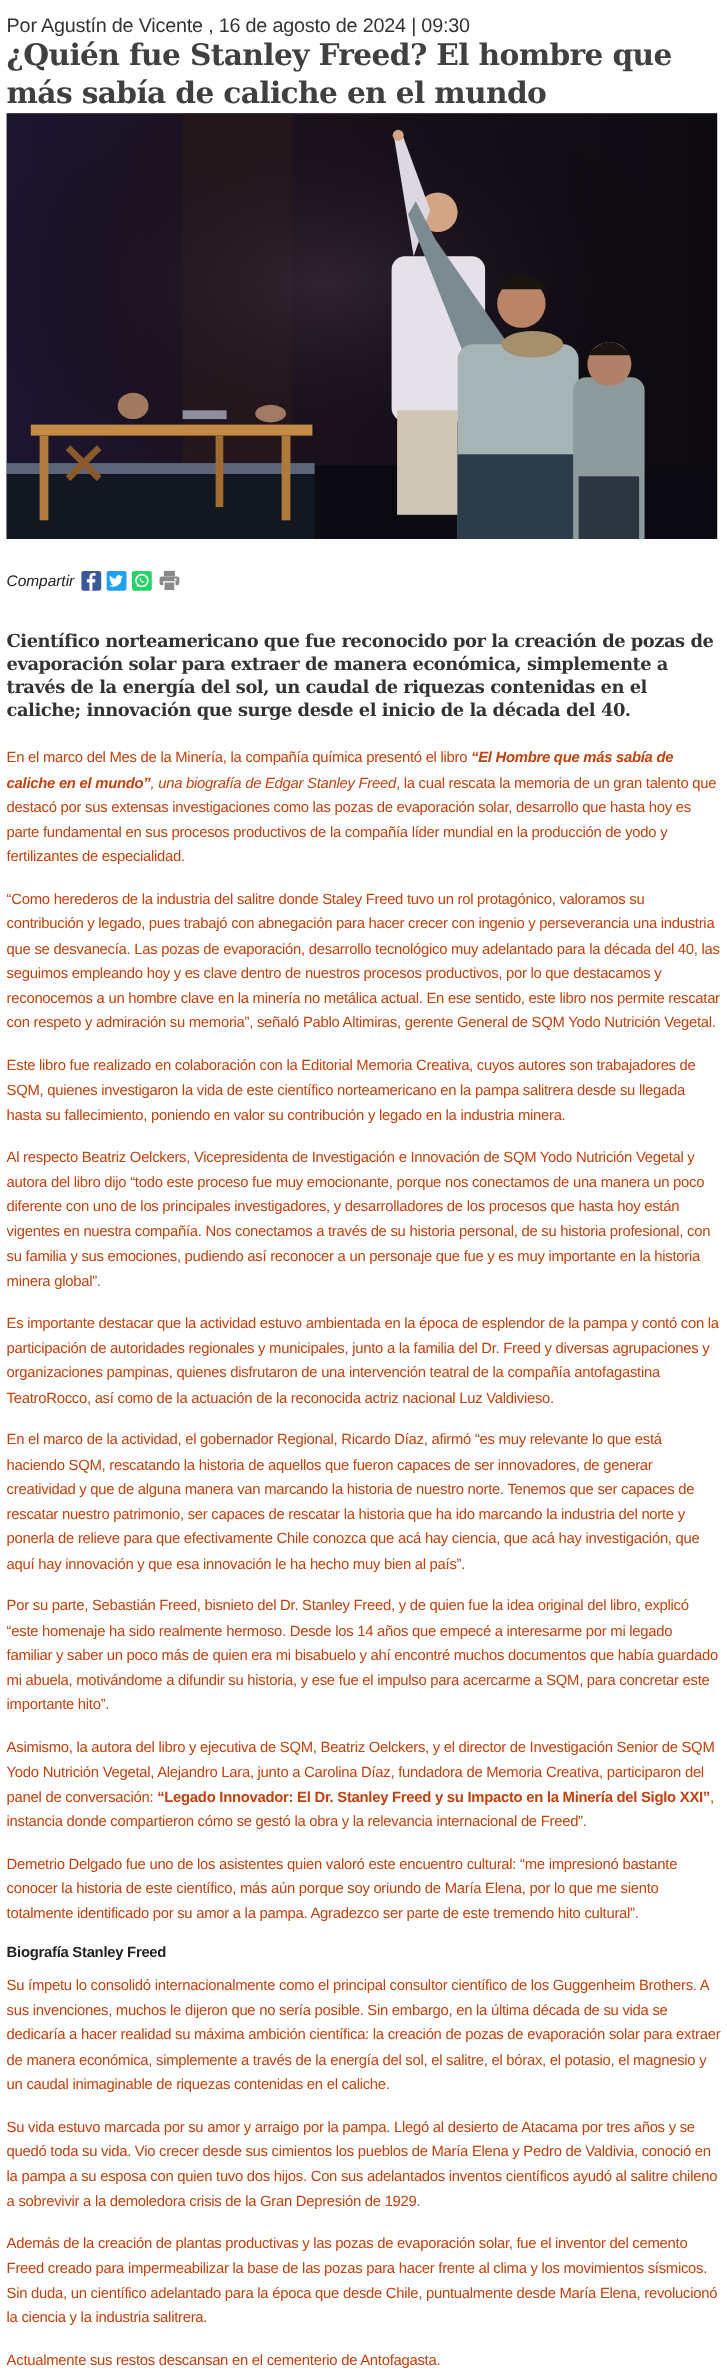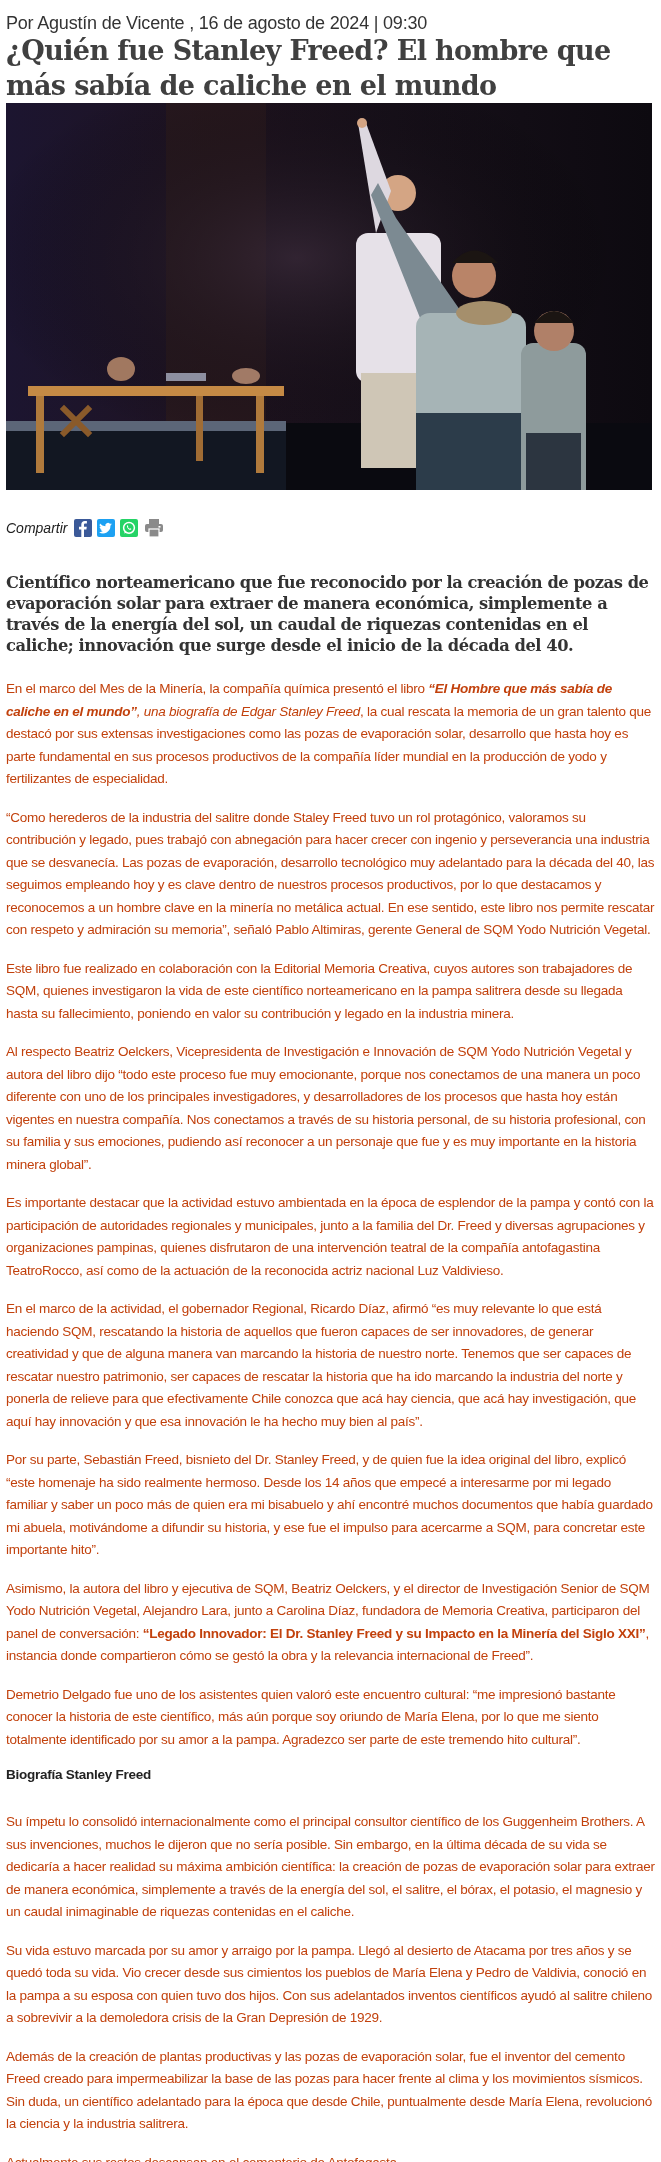--- a/index.html
+++ b/index.html
@@ -75,21 +75,21 @@
     line-height: 22.5px;
     color: #c2410c;
     margin: 0 0 16px 0;
     letter-spacing: -0.25px;
   }
   .body { margin-top: 22px; }
   .body h3 {
     font-family: "Liberation Sans", sans-serif;
     font-weight: bold;
     font-size: 13.5px;
-    margin: 0 0 29px 0;
+    margin: 0 0 12px 0;
     letter-spacing: -0.25px;
     color: #222;
   }
   .extra-gap { margin-top: 30px; }
 </style>
 </head>
 <body>
 
 <div class="wrap">
 

